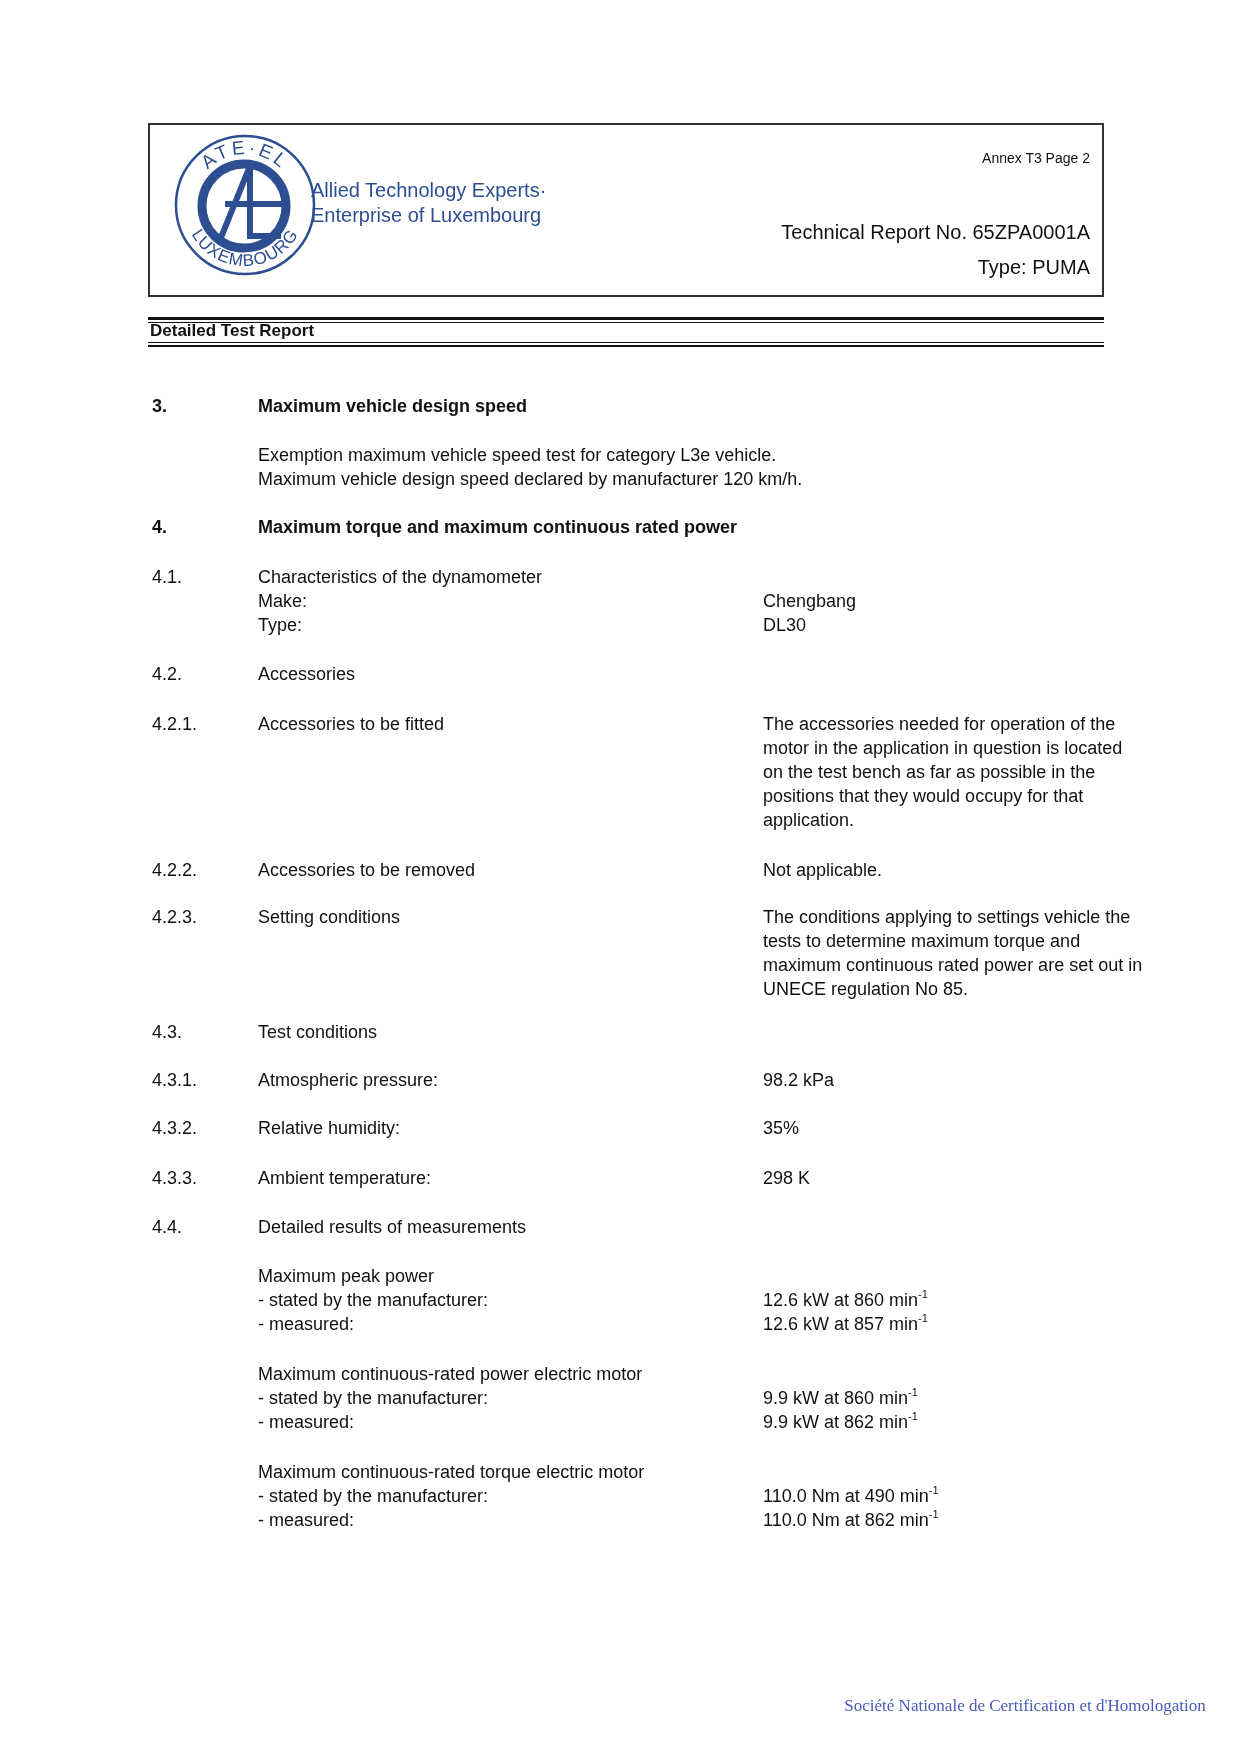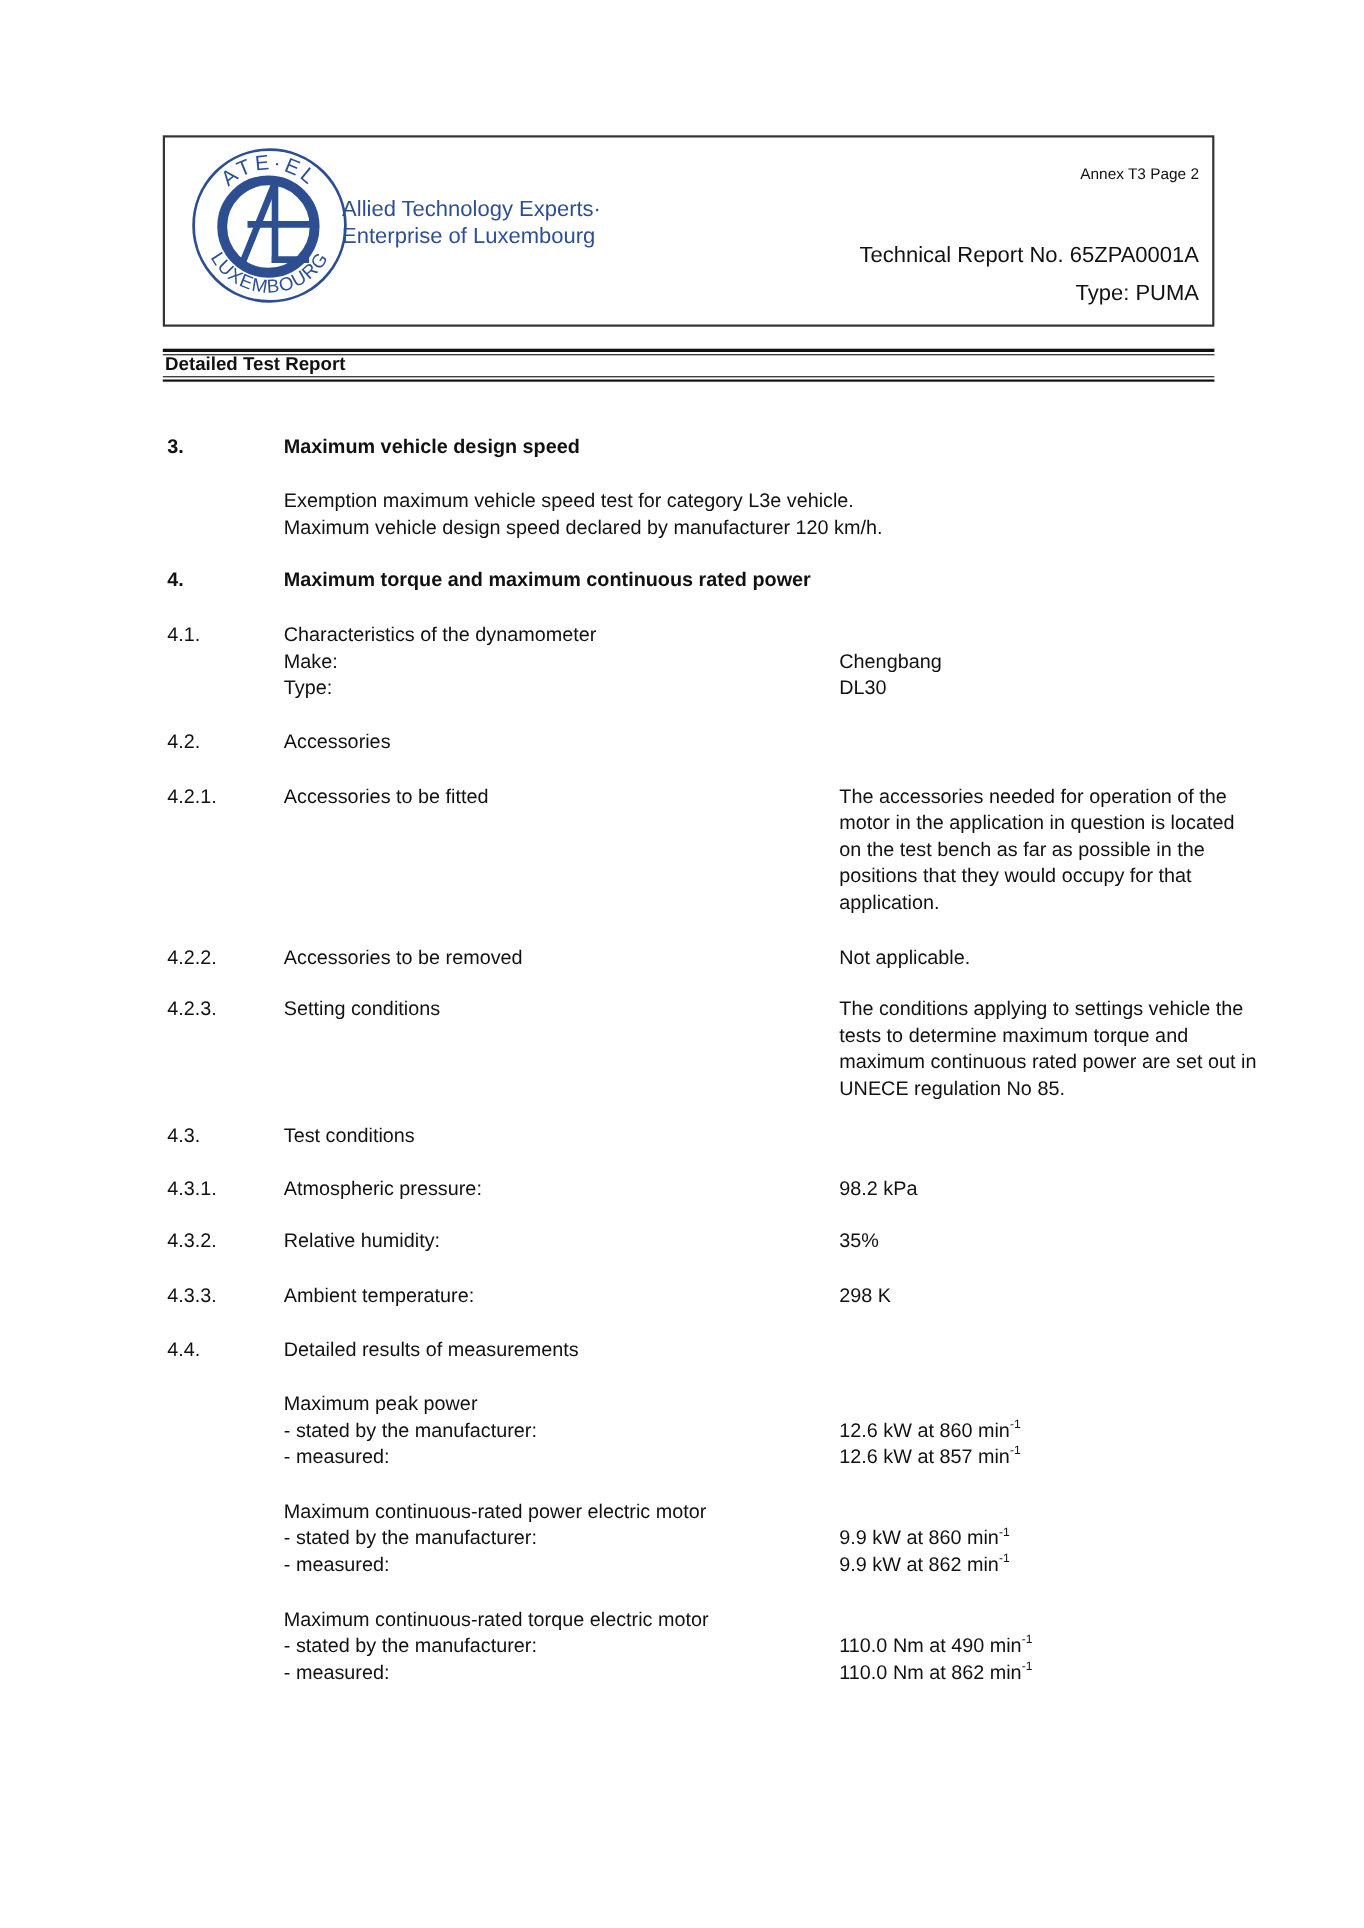--- a/index.html
+++ b/index.html
@@ -135,13 +135,14 @@
 <div class="abs t lbl" style="top:1410px">- measured:</div>
 <div class="abs t val" style="top:1410px"><span>9.9 kW at 862 min</span><sup>-1</sup></div>
 
 <div class="abs t lbl" style="top:1460px">Maximum continuous-rated torque electric motor</div>
 <div class="abs t lbl" style="top:1484px">- stated by the manufacturer:</div>
 <div class="abs t val" style="top:1484px"><span>110.0 Nm at 490 min</span><sup>-1</sup></div>
 <div class="abs t lbl" style="top:1508px">- measured:</div>
 <div class="abs t val" style="top:1508px"><span>110.0 Nm at 862 min</span><sup>-1</sup></div>
 
 <div id="footer-stamp">
+  <div>Société Nationale de Certification et d'Homologation</div>
 </div>
 
 </body></html>

